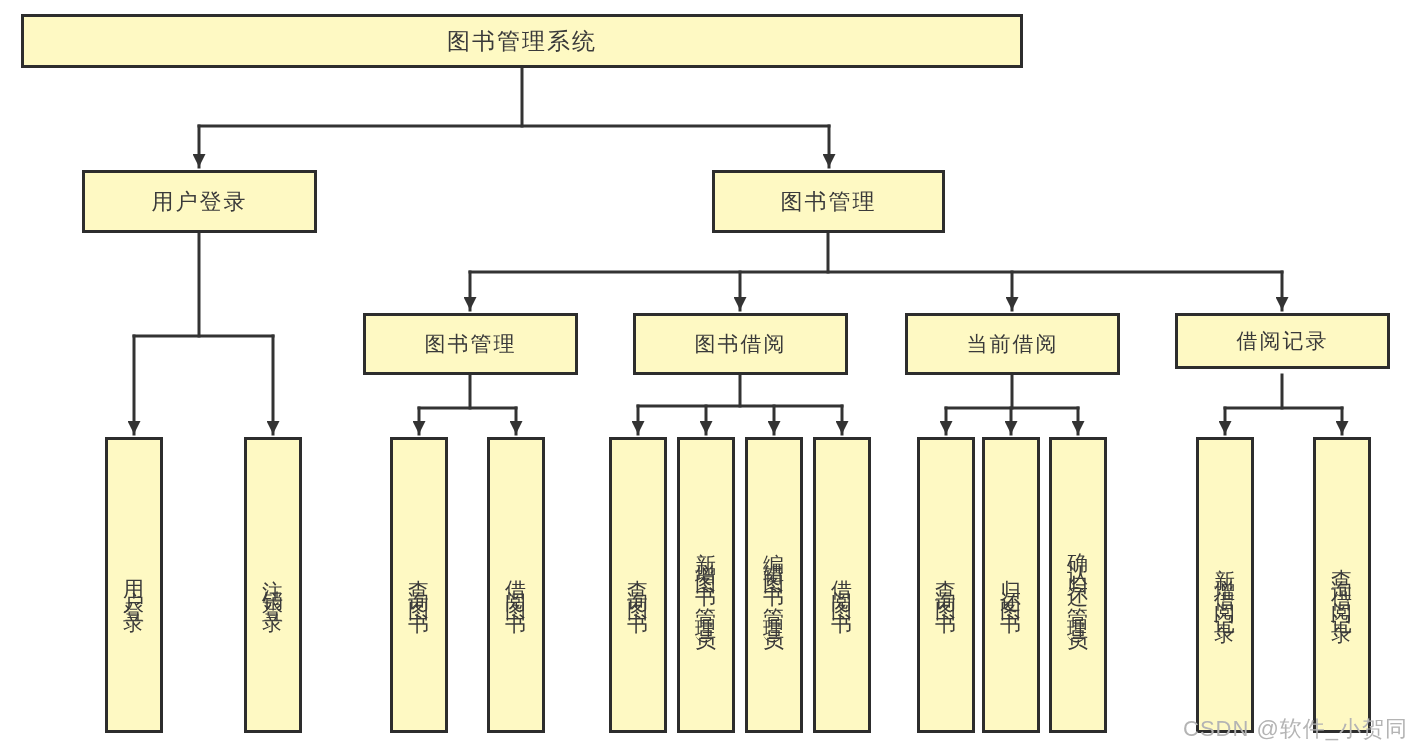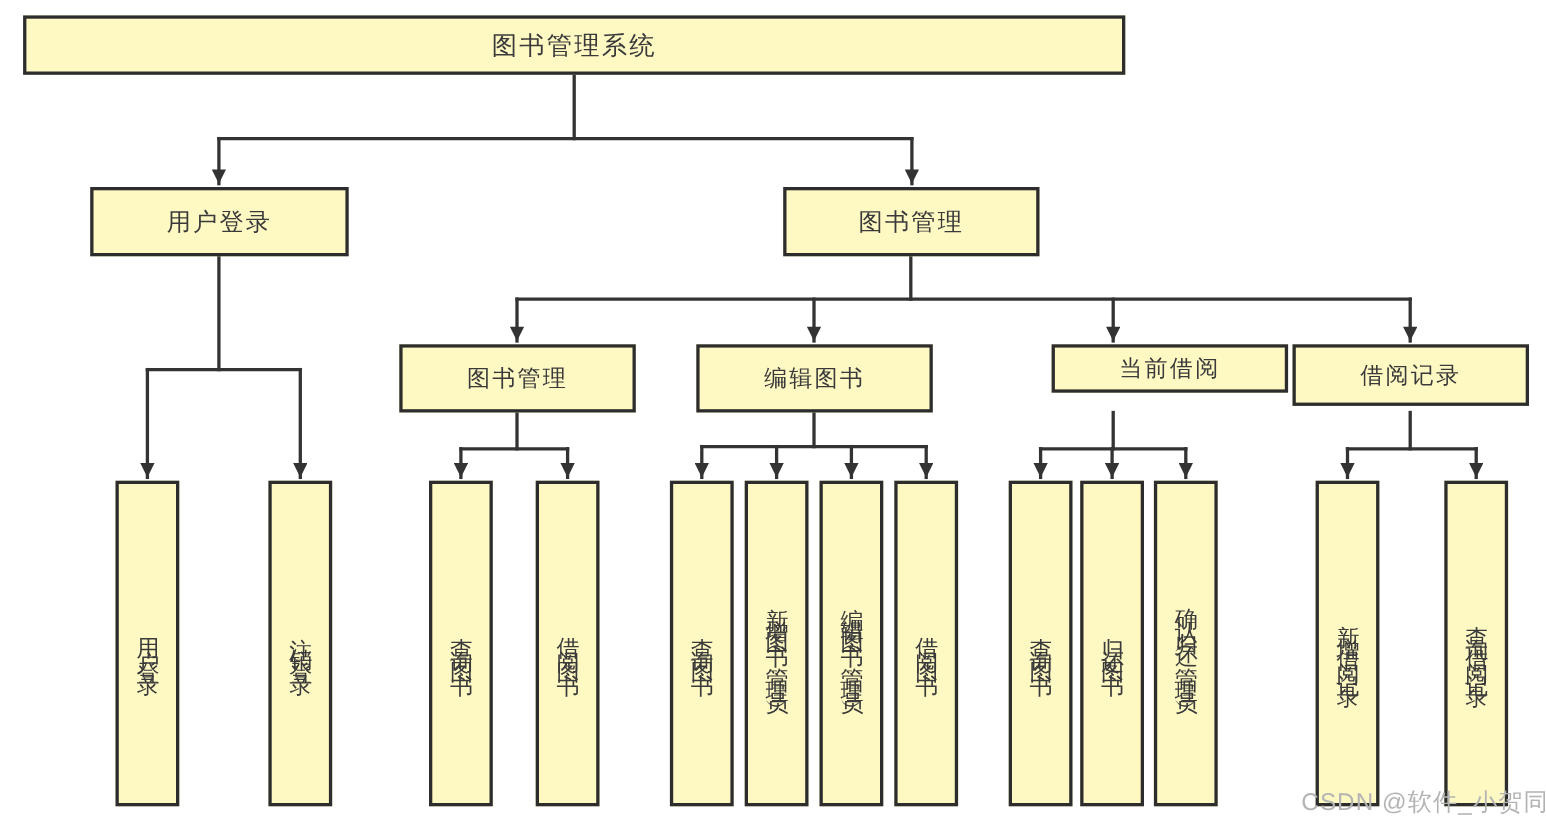--- a/index.html
+++ b/index.html
@@ -110,23 +110,23 @@
     <span>用户登录</span>
   </div>
   <div class="box lvl1" style="left:712px; top:170px; width:233px; height:63px;">
     <span>图书管理</span>
   </div>
 
   <div class="box lvl2" style="left:363px; top:313px; width:215px; height:62px;">
     <span>图书管理</span>
   </div>
   <div class="box lvl2" style="left:633px; top:313px; width:215px; height:62px;">
-    <span>编辑图书</span>
+    <span>图书借阅</span>
   </div>
-  <div class="box lvl2" style="left:956px; top:313px; width:215px; height:44px;font-family:Liberation Mono, monospace;">
+  <div class="box lvl2" style="left:905px; top:313px; width:215px; height:62px;font-family:Liberation Mono, monospace;">
     <span>当前借阅</span>
   </div>
   <div class="box lvl2" style="left:1175px; top:313px; width:215px; height:56px;">
     <span>借阅记录</span>
   </div>
 
   <div class="box leaf" style="left:105px; top:437px; width:58px; height:296px;">
     <span>用户登录</span>
   </div>
   <div class="box leaf" style="left:244px; top:437px; width:58px; height:296px;">

